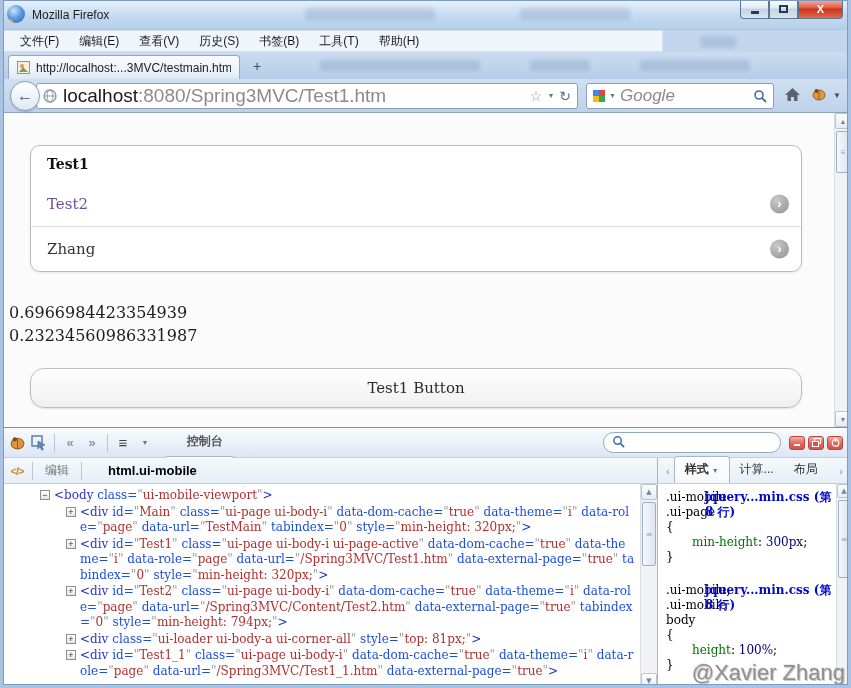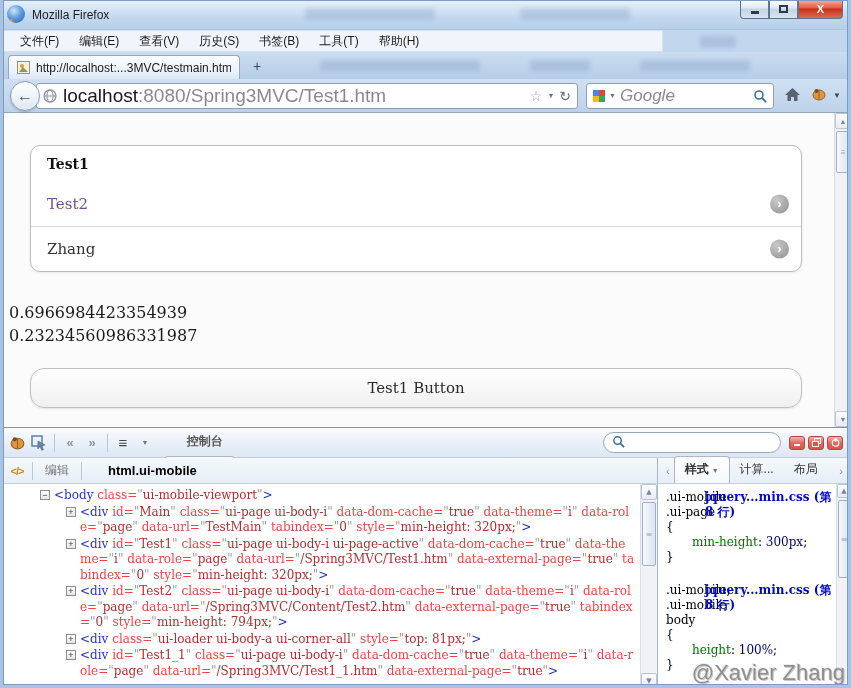--- a/index.html
+++ b/index.html
@@ -233,21 +233,21 @@
   .tree-row { display: flex; align-items: flex-start; margin-bottom: 1px; cursor: pointer; }
   .tree-row.lvl0 { padding-left: 40px; }
   .tree-row.lvl1 { padding-left: 66px; }
   .expander {
     flex: 0 0 auto; width: 10px; height: 10px; margin: 2px 4px 0 0;
     border: 1px solid #8e8e8e; background: linear-gradient(#fff,#e6e6e6);
     font: 9px/8px "Liberation Sans", sans-serif; text-align: center; color: #333; cursor: pointer;
   }
   .code { overflow-wrap: anywhere; word-break: break-all; }
   .t-tag { color: #2836c8; }
-  .t-attr { color: #ef4444; }
+  .t-attr { color: #1d4ed8; }
   .t-q { color: #9a9a9a; }
   .t-val { color: #b03030; }
 
   .style-pane {
     flex: 1; height: 100%; background: #fff; overflow: hidden; position: relative;
     font-family: "DejaVu Serif", "Liberation Serif", serif; font-size: 12px; line-height: 15px;
     padding: 6px 18px 0 8px;
   }
   .css-rule { position: relative; margin-bottom: 18px; }
   .css-file-link {

